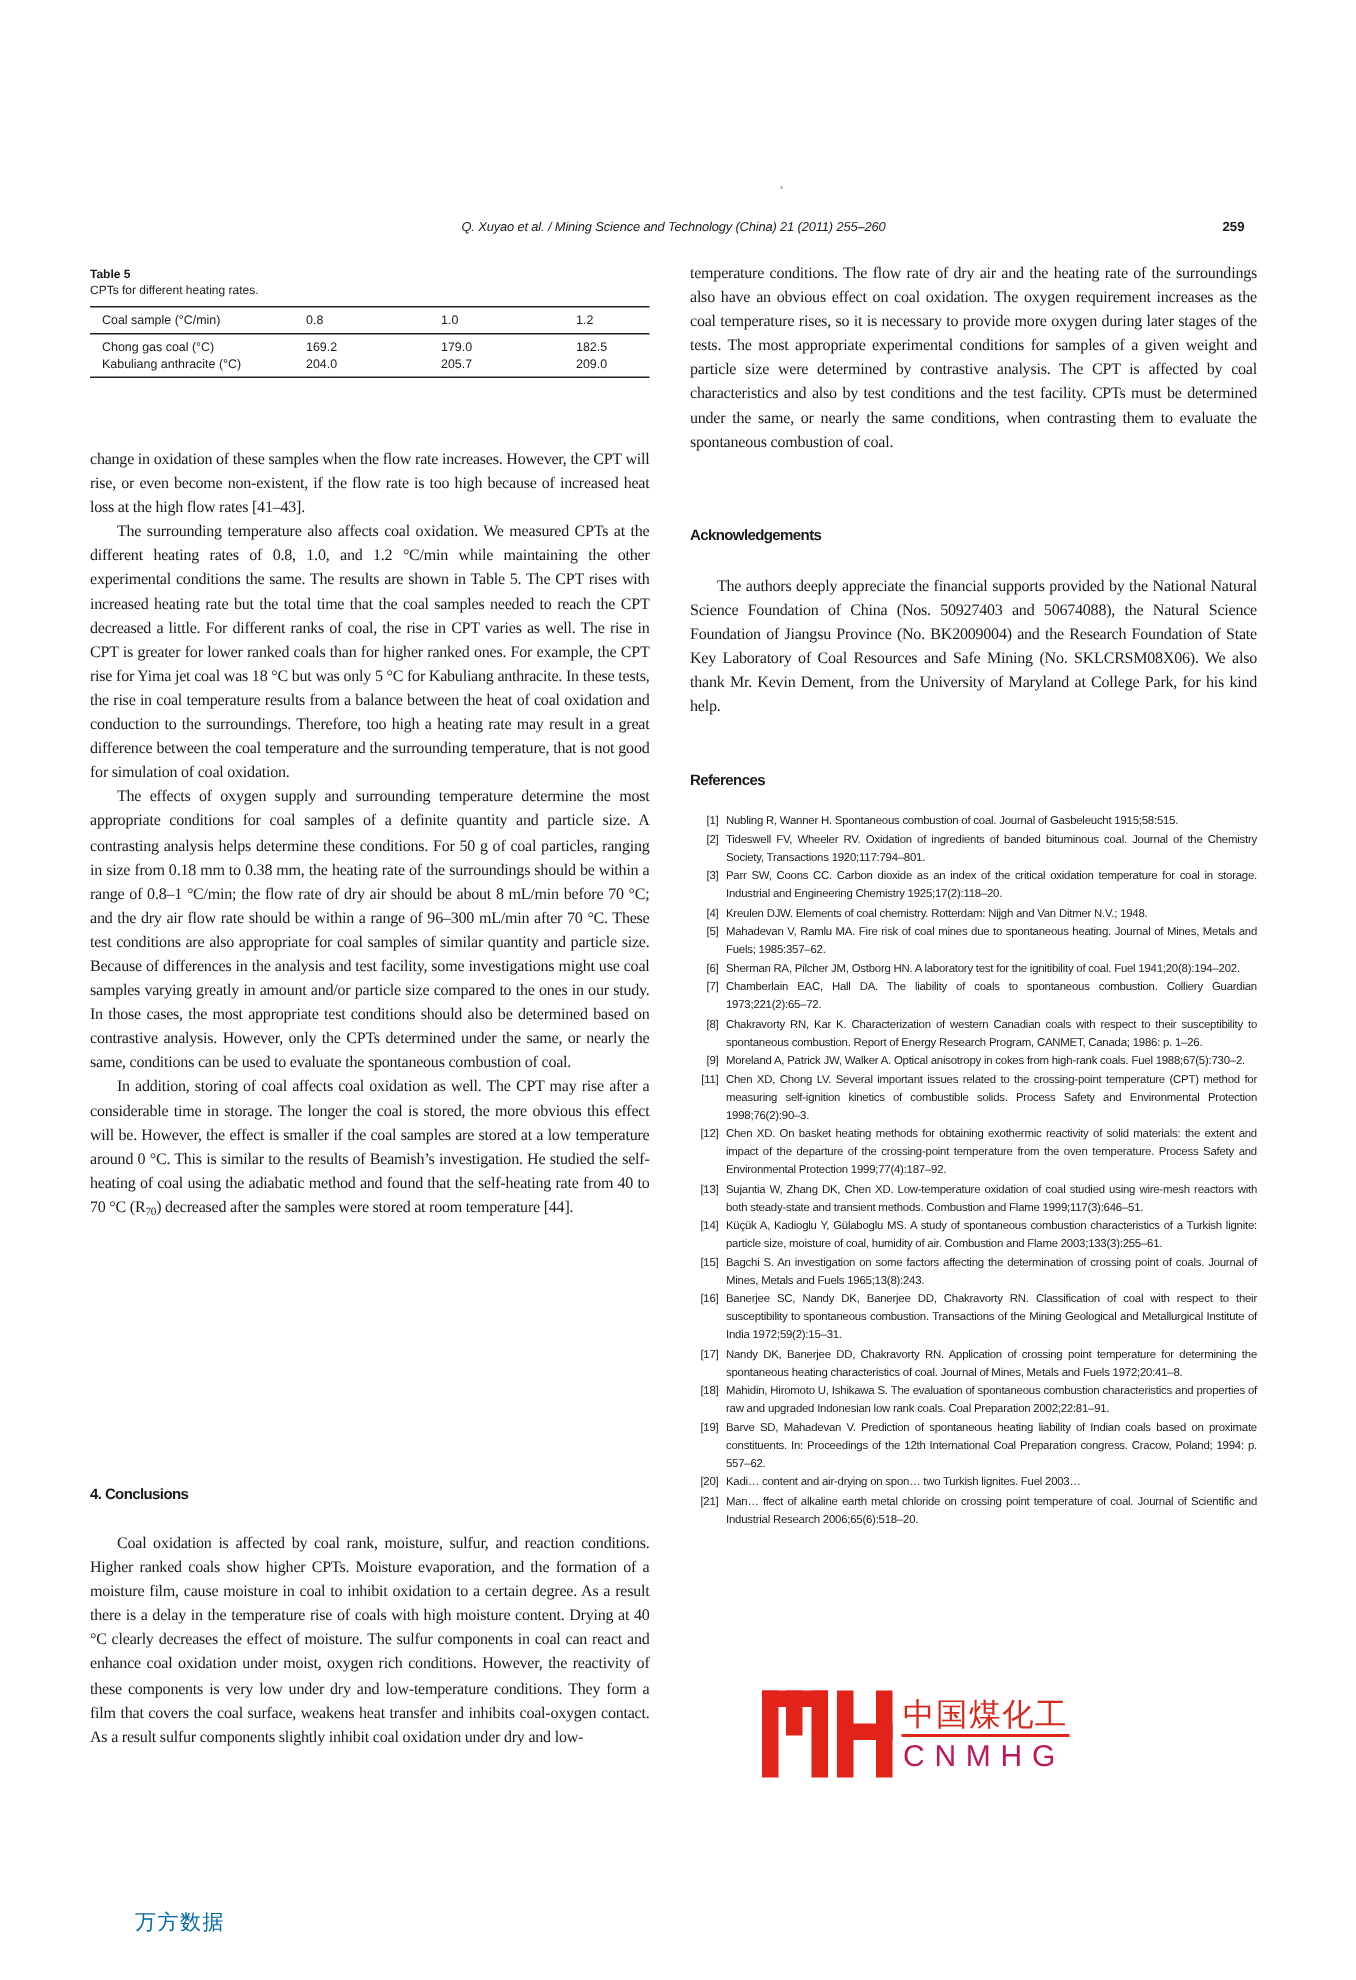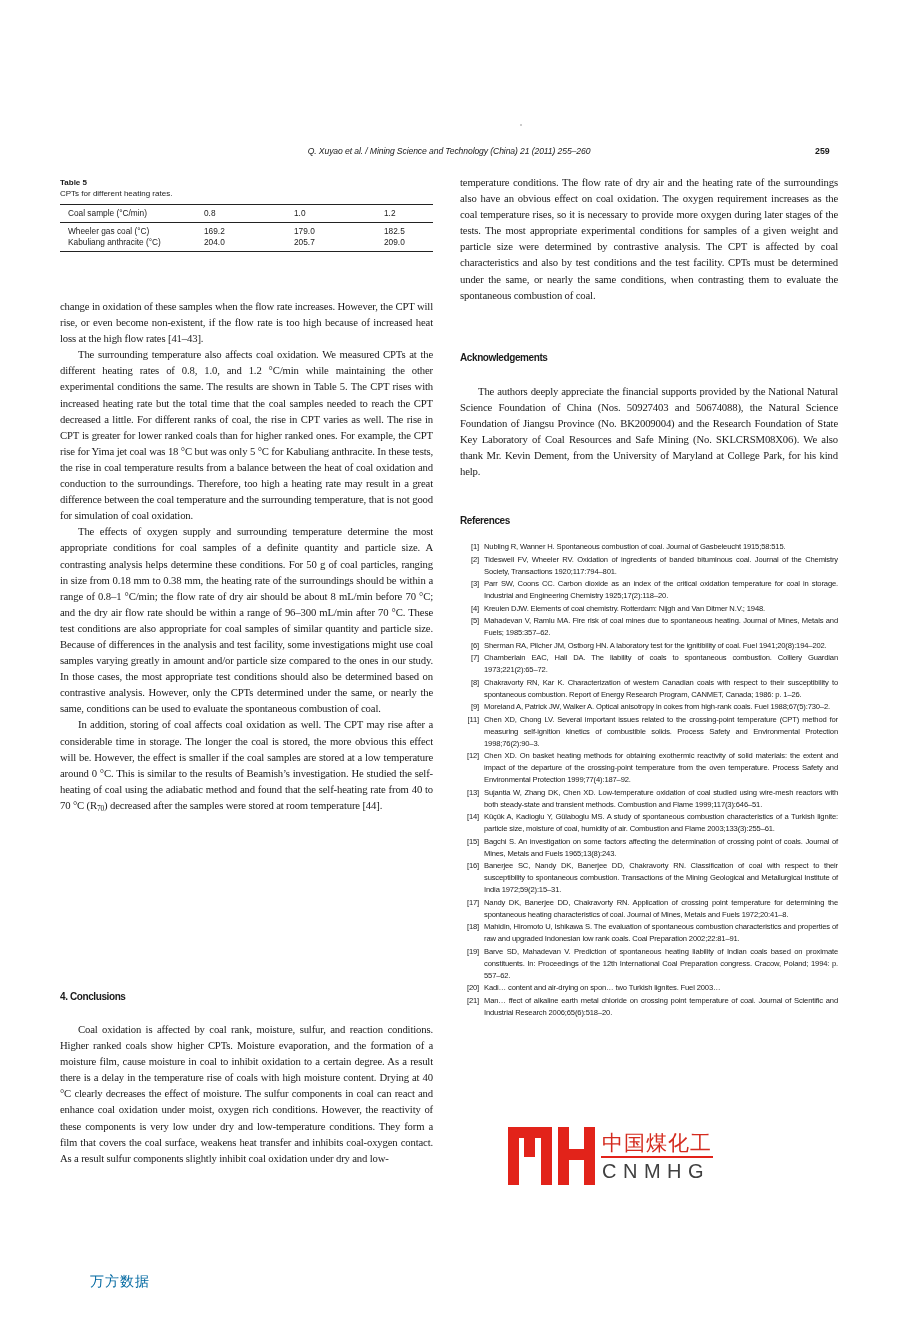--- a/index.html
+++ b/index.html
@@ -39,21 +39,21 @@
     font-size: 10px; letter-spacing: -0.4px;
   }
   .refs { position: absolute; left: 460px; top: 541px; width: 378px; font-family: "Liberation Sans", sans-serif; font-size: 7.6px; line-height: 12px; letter-spacing: -0.15px; }
   .ref { display: flex; text-align: justify; margin-bottom: 0.5px; }
   .ref-num { width: 24px; flex: none; text-align: right; padding-right: 5px; box-sizing: border-box; }
   .ref-text { flex: 1; }
   .watermark { position: absolute; left: 508px; top: 1127px; width: 240px; height: 62px; }
   .wm-bar { position: absolute; background: #e2231a; }
   .wm-cn { position: absolute; left: 94px; top: 2px; font-family: "DejaVu Sans", sans-serif; font-size: 21px; color: #d42a1e; letter-spacing: 1px; }
   .wm-line { position: absolute; left: 93px; top: 29px; width: 112px; height: 2px; background: #e2231a; }
-  .wm-en { position: absolute; left: 94px; top: 33px; font-family: "Liberation Sans", sans-serif; font-size: 20px; color: #404040; letter-spacing: 6.5px; }
+  .wm-en { position: absolute; left: 94px; top: 33px; font-family: "Liberation Sans", sans-serif; font-size: 20px; color: #be185d; letter-spacing: 6.5px; }
   .footer-mark { position: absolute; left: 90px; top: 1273px; font-family: "DejaVu Sans", sans-serif; font-size: 14px; color: #0369a1; letter-spacing: 1px; }
   .dot { position: absolute; left: 520px; top: 124px; width: 2px; height: 2px; background: #bbb; border-radius: 50%; }
   .sub { font-size: 0.7em; vertical-align: -2px; }
 </style>
 </head>
 <body>
 
 <div class="dot"></div>
 
 <div class="running-head">Q. Xuyao et al. / Mining Science and Technology (China) 21 (2011) 255–260</div>
@@ -66,21 +66,21 @@
     <thead>
       <tr>
         <th class="c1">Coal sample (°C/min)</th>
         <th class="c2">0.8</th>
         <th class="c3">1.0</th>
         <th>1.2</th>
       </tr>
     </thead>
     <tbody>
       <tr>
-        <td class="c1">Wheeler gas coal (°C)</td>
+        <td class="c1">Chong gas coal (°C)</td>
         <td class="c2">169.2</td>
         <td class="c3">179.0</td>
         <td>182.5</td>
       </tr>
       <tr>
         <td class="c1">Kabuliang anthracite (°C)</td>
         <td class="c2">204.0</td>
         <td class="c3">205.7</td>
         <td>209.0</td>
       </tr>

